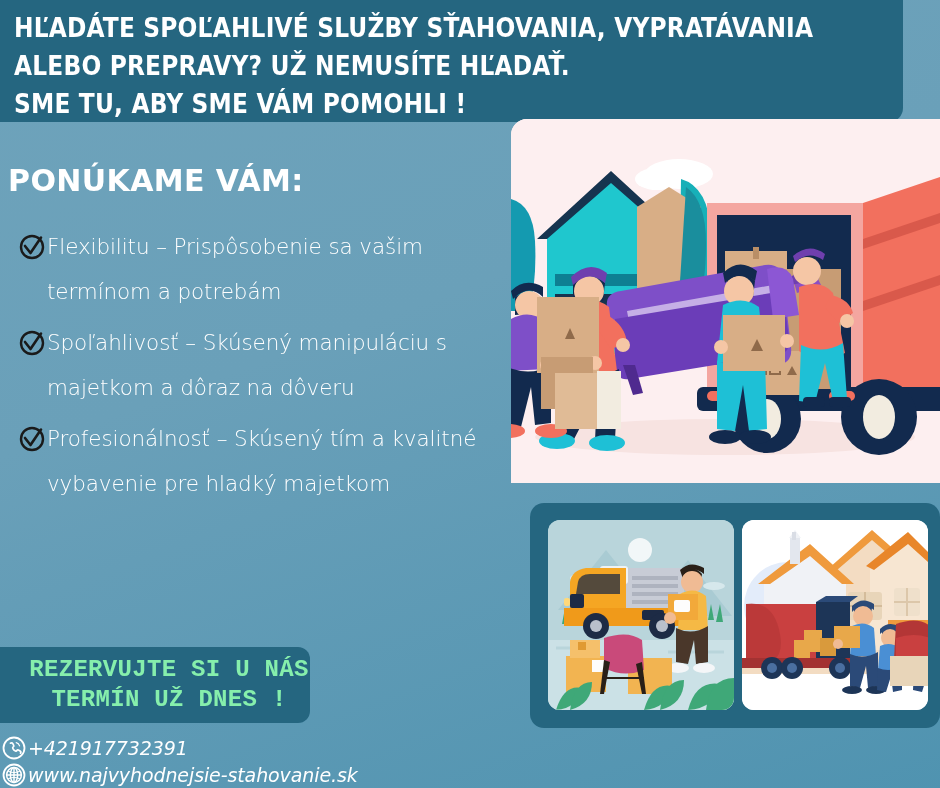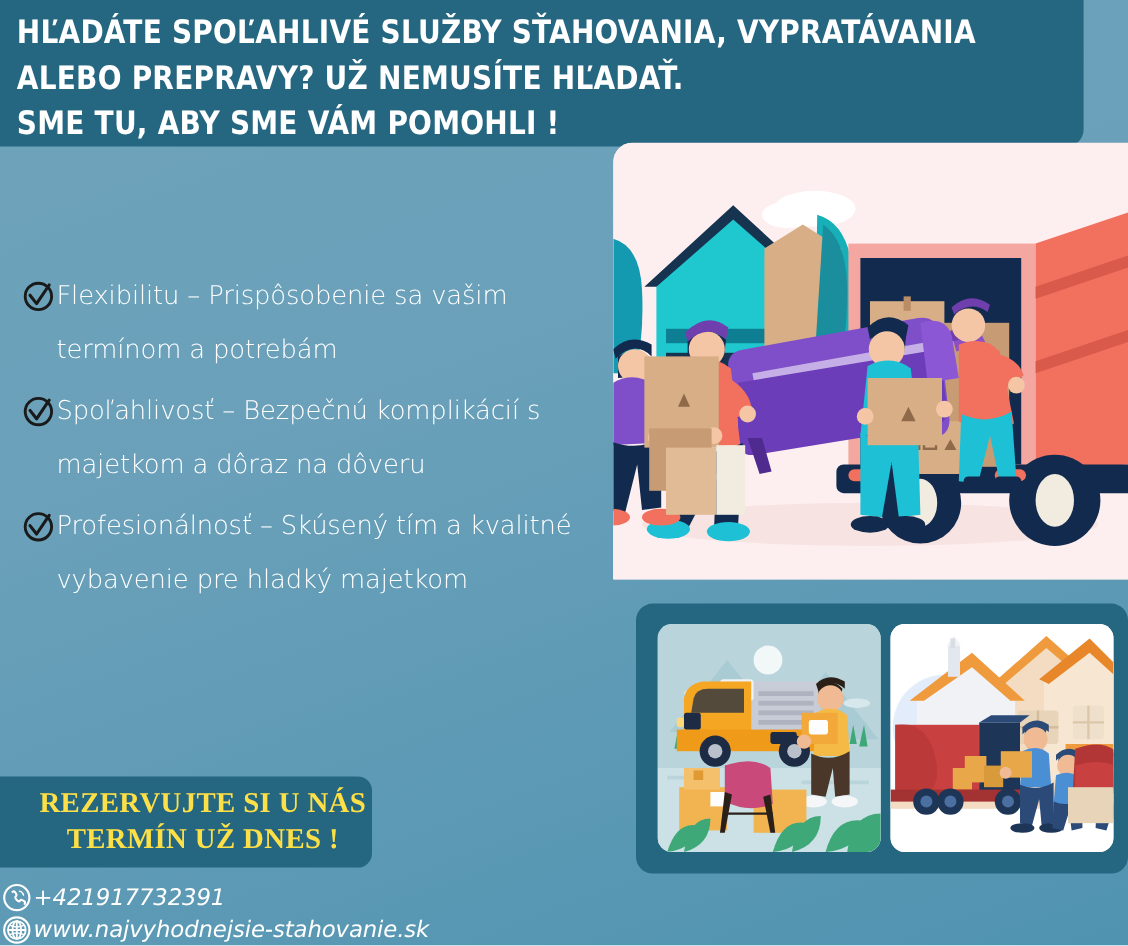--- a/index.html
+++ b/index.html
@@ -102,22 +102,22 @@
     background: #256680;
     border-top-right-radius: 12px;
     border-bottom-right-radius: 12px;
     border-top-left-radius: 0px;
     border-bottom-left-radius: 0px;
     box-sizing: border-box;
     padding-top: 8px;
     text-align: center;
   }
   .cta-line {
-    color: #fde047;
-    font-family: Liberation Serif, serif;
+    color: #86efac;
+    font-family: Liberation Mono, monospace;
     font-weight: bold;
     font-size: 24px;
     line-height: 30px;
     letter-spacing: 0.3px;
     white-space: nowrap;
     margin-left: 28px;
   }
 
   
   .contact-block {
@@ -290,39 +290,40 @@
       <path d="M54 220 l5 -11 l5 11 z" fill="#8f6a4a"></path>
       <circle cx="36" cy="246" r="7" fill="#f5c6a5"></circle>
       <circle cx="84" cy="244" r="7" fill="#f5c6a5"></circle>
 
       <rect x="30" y="238" width="52" height="52" fill="#c79c74"></rect>
       <rect x="44" y="254" width="42" height="56" fill="#e0bb96"></rect>
       <rect x="86" y="252" width="24" height="58" fill="#f2ece0"></rect>
     </svg>
   </div>
 
+  <div class="offer-heading">PONÚKAME VÁM:</div>
 
   <ul class="benefit-list">
     <li class="benefit-item">
       <span class="check-icon">
         <svg width="26" height="26" viewBox="0 0 26 26">
           <circle cx="13" cy="13" r="11" fill="none" stroke="#1a1a1a" stroke-width="2.4"></circle>
           <path d="M6 12 L11.5 19 L22 3.5" fill="none" stroke="#1a1a1a" stroke-width="2.6" stroke-linecap="round" stroke-linejoin="round"></path>
         </svg>
       </span>
       <span class="benefit-text">Flexibilitu – Prispôsobenie sa vašim termínom a potrebám</span>
     </li>
     <li class="benefit-item">
       <span class="check-icon">
         <svg width="26" height="26" viewBox="0 0 26 26">
           <circle cx="13" cy="13" r="11" fill="none" stroke="#1a1a1a" stroke-width="2.4"></circle>
           <path d="M6 12 L11.5 19 L22 3.5" fill="none" stroke="#1a1a1a" stroke-width="2.6" stroke-linecap="round" stroke-linejoin="round"></path>
         </svg>
       </span>
-      <span class="benefit-text">Spoľahlivosť – Bezpečnú komplikácií s majetkom a dôraz na dôveru</span>
+      <span class="benefit-text">Spoľahlivosť – Skúsený manipuláciu s majetkom a dôraz na dôveru</span>
     </li>
     <li class="benefit-item">
       <span class="check-icon">
         <svg width="26" height="26" viewBox="0 0 26 26">
           <circle cx="13" cy="13" r="11" fill="none" stroke="#1a1a1a" stroke-width="2.4"></circle>
           <path d="M6 12 L11.5 19 L22 3.5" fill="none" stroke="#1a1a1a" stroke-width="2.6" stroke-linecap="round" stroke-linejoin="round"></path>
         </svg>
       </span>
       <span class="benefit-text">Profesionálnosť – Skúsený tím a kvalitné vybavenie pre hladký majetkom</span>
     </li>

